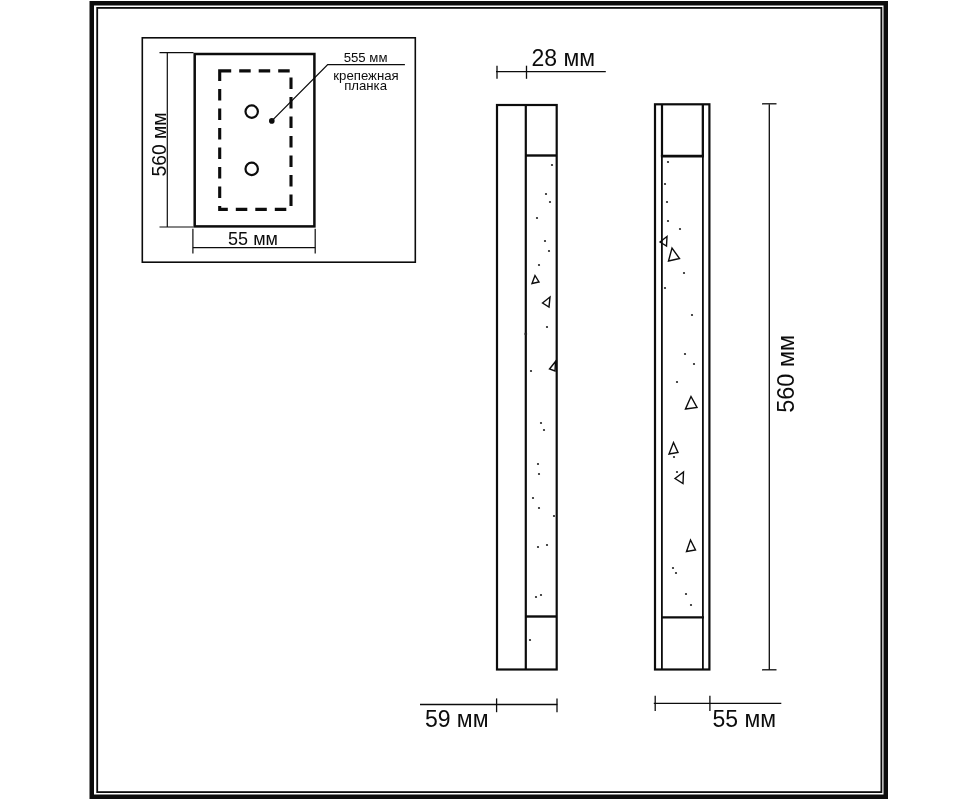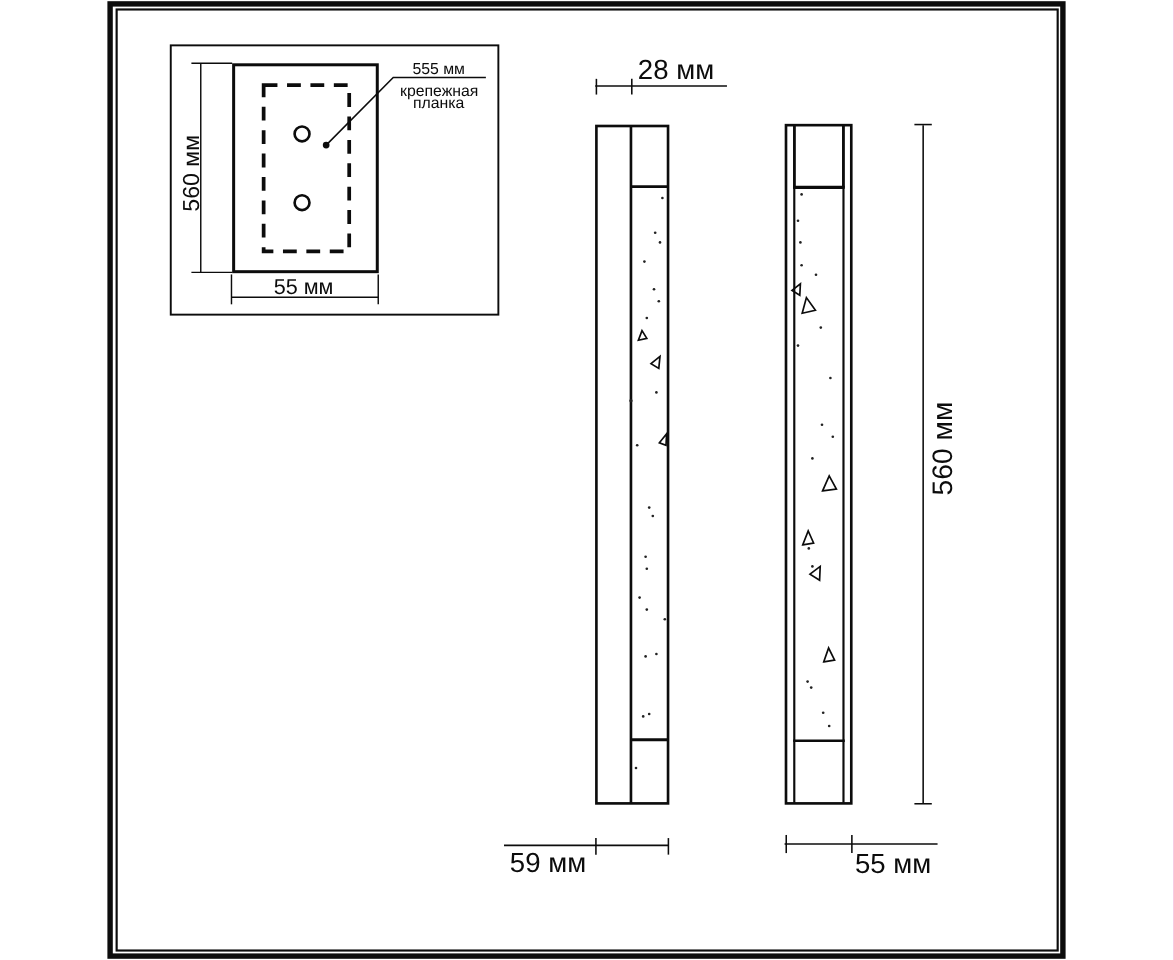--- a/index.html
+++ b/index.html
@@ -1,16 +1,16 @@
 <!DOCTYPE html>
 <html><head>
 <meta charset="utf-8">
 <style>
   html,body{margin:0;padding:0;background:#ffffff;}
-  .page{position:relative;width:978px;height:800px;background:#ec4899;overflow:hidden;}
+  .page{position:relative;width:978px;height:800px;background:#f9a8d4;overflow:hidden;}
   svg{position:absolute;left:0;top:0;}
   text{font-family:"Liberation Sans", sans-serif;fill:#0c0c0c;}
 </style>
 </head>
 <body>
 <div class="page">
 <svg width="978" height="800" viewBox="0 0 978 800">
 
   <rect x="0" y="0" width="978" height="800" fill="#ffffff"></rect>
 

